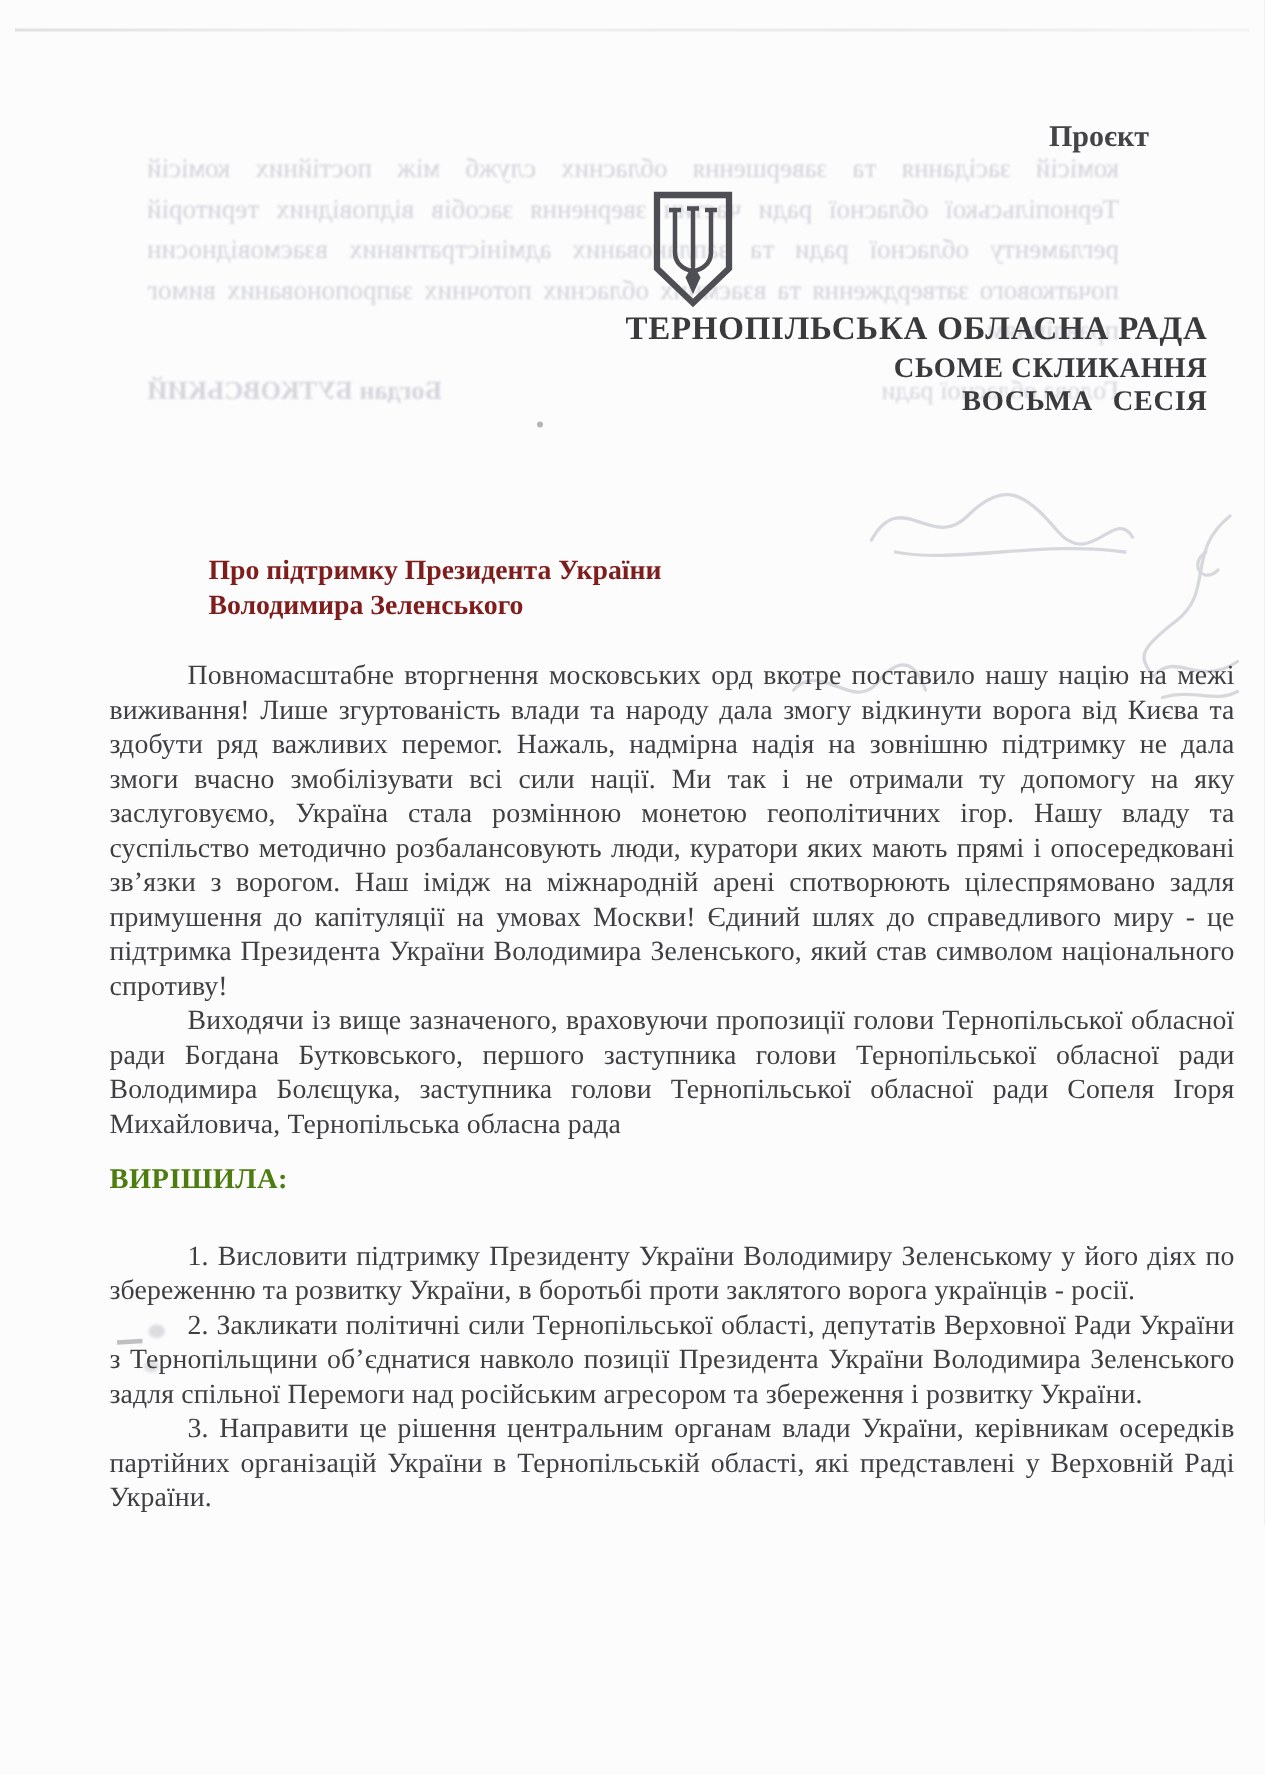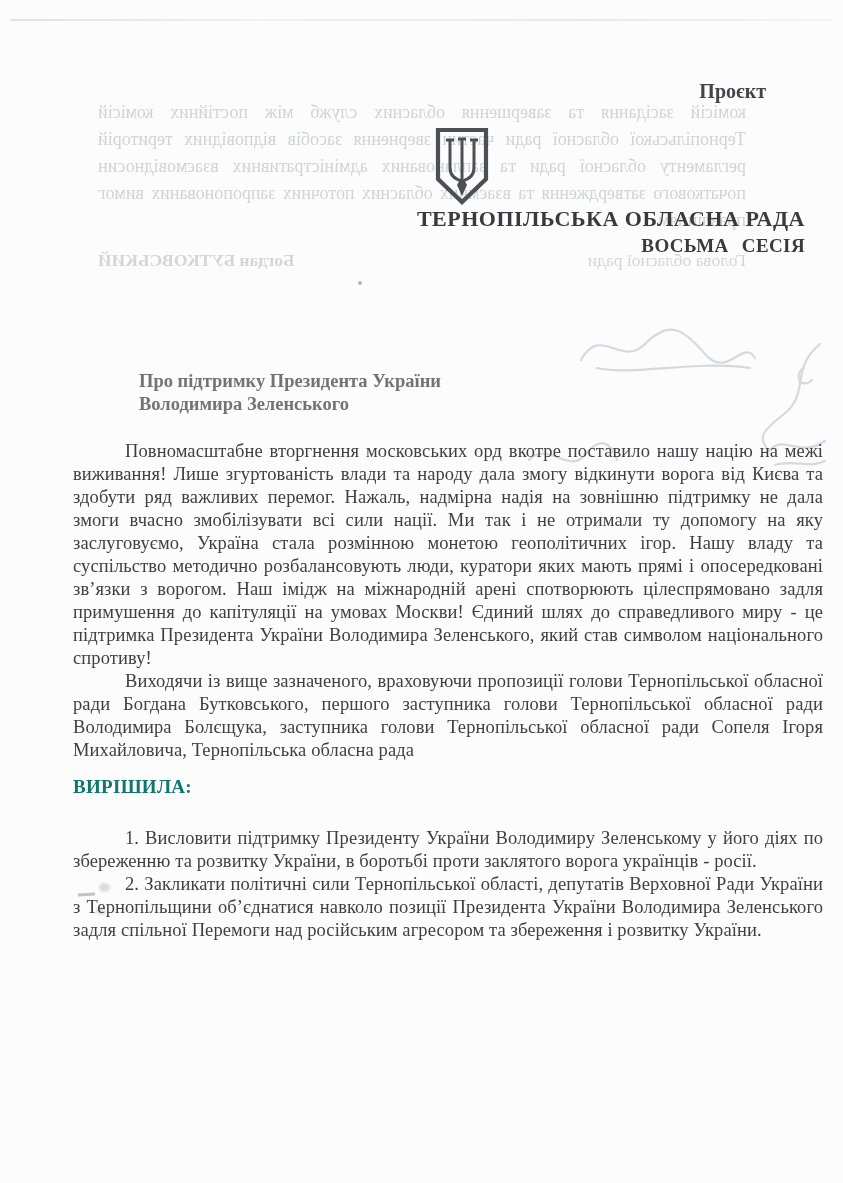--- a/index.html
+++ b/index.html
@@ -32,25 +32,25 @@
   
   .proekt{position:absolute;top:80px;right:77px;font-size:20px;font-weight:bold;color:#444447;}
   .emblem{position:absolute;top:126px;left:433px;}
   .header-block{position:absolute;top:206px;left:75px;width:730px;text-align:right;
     font-weight:bold;color:#3a3a3d;font-family:Liberation Serif, serif;}
   .header-org{font-size:22px;line-height:26px;letter-spacing:.5px;margin-bottom:3px;}
   .header-line{font-size:19px;line-height:22px;letter-spacing:.4px;}
   .wide-words{word-spacing:8px;}
   .date-block{position:absolute;top:311px;left:141px;font-size:18.5px;line-height:24px;white-space:pre-wrap;}
   .subject-block{position:absolute;top:370px;left:139px;font-size:18.5px;line-height:23px;
-    font-weight:bold;color:#737373;}
+    font-weight:bold;color:#7f1d1d;}
   .body-block{position:absolute;top:440px;left:73px;width:750px;font-size:18.5px;line-height:23px;
     text-align:justify;letter-spacing:.1px;}
   .body-block p{margin:0;text-indent:52px;}
-  .resolved{font-weight:bold;color:#0f766e;margin-top:13px;font-size:19px;letter-spacing:.3px;}
+  .resolved{font-weight:bold;color:#4d7c0f;margin-top:13px;font-size:19px;letter-spacing:.3px;}
   .items p:first-child{margin-top:29px;}
 </style>
 </head>
 <body>
 
 <div class="page">
 
   <div class="top-hairline"></div>
   <div class="speck speck-a"></div>
   <div class="speck speck-b"></div>
@@ -94,32 +94,34 @@
       <path d="M17,14 V42 Q17,52 29,55"></path>
       <path d="M41,14 V42 Q41,52 29,55"></path>
       <path d="M29,13 V52"></path>
       <path d="M13,14 H21 M37,14 H45 M25,13 H33"></path>
     </g>
     <path d="M29,50 L24,59 L29,70 L34,59 Z" fill="#4e4e55"></path>
   </svg>
 
   <div class="header-block">
     <div class="header-org">ТЕРНОПІЛЬСЬКА ОБЛАСНА РАДА</div>
+    <div class="header-line">СЬОМЕ СКЛИКАННЯ</div>
     <div class="header-line wide-words">ВОСЬМА СЕСІЯ</div>
   </div>
 
 
   <div class="subject-block">
     <div>Про підтримку Президента України</div>
     <div>Володимира Зеленського</div>
   </div>
 
   <div class="body-block">
     <p>Повномасштабне вторгнення московських орд вкотре поставило нашу націю на межі виживання! Лише згуртованість влади та народу дала змогу відкинути ворога від Києва та здобути ряд важливих перемог. Нажаль, надмірна надія на зовнішню підтримку не дала змоги вчасно змобілізувати всі сили нації. Ми так і не отримали ту допомогу на яку заслуговуємо, Україна стала розмінною монетою геополітичних ігор. Нашу владу та суспільство методично розбалансовують люди, куратори яких мають прямі і опосередковані зв’язки з ворогом. Наш імідж на міжнародній арені спотворюють цілеспрямовано задля примушення до капітуляції на умовах Москви! Єдиний шлях до справедливого миру  - це підтримка Президента України Володимира Зеленського, який став символом національного спротиву!</p>
     <p>Виходячи із вище зазначеного, враховуючи пропозиції голови Тернопільської обласної ради Богдана Бутковського, першого заступника голови Тернопільської обласної ради Володимира Болєщука, заступника голови Тернопільської обласної ради Сопеля Ігоря Михайловича, Тернопільська обласна рада</p>
     <div class="resolved">ВИРІШИЛА:</div>
     <div class="items">
       <p>1. Висловити підтримку Президенту України Володимиру Зеленському у його діях по збереженню та розвитку України, в боротьбі проти заклятого ворога українців - росії.</p>
       <p>2. Закликати політичні сили Тернопільської області, депутатів Верховної Ради України з Тернопільщини об’єднатися навколо позиції Президента України Володимира Зеленського задля спільної Перемоги над російським агресором та збереження і розвитку України.</p>
+      <p>3. Направити це рішення центральним органам влади України, керівникам осередків партійних організацій України в Тернопільській області, які представлені у Верховній Раді України.</p>
     </div>
   </div>
 
 </div>
 
 </body></html>

